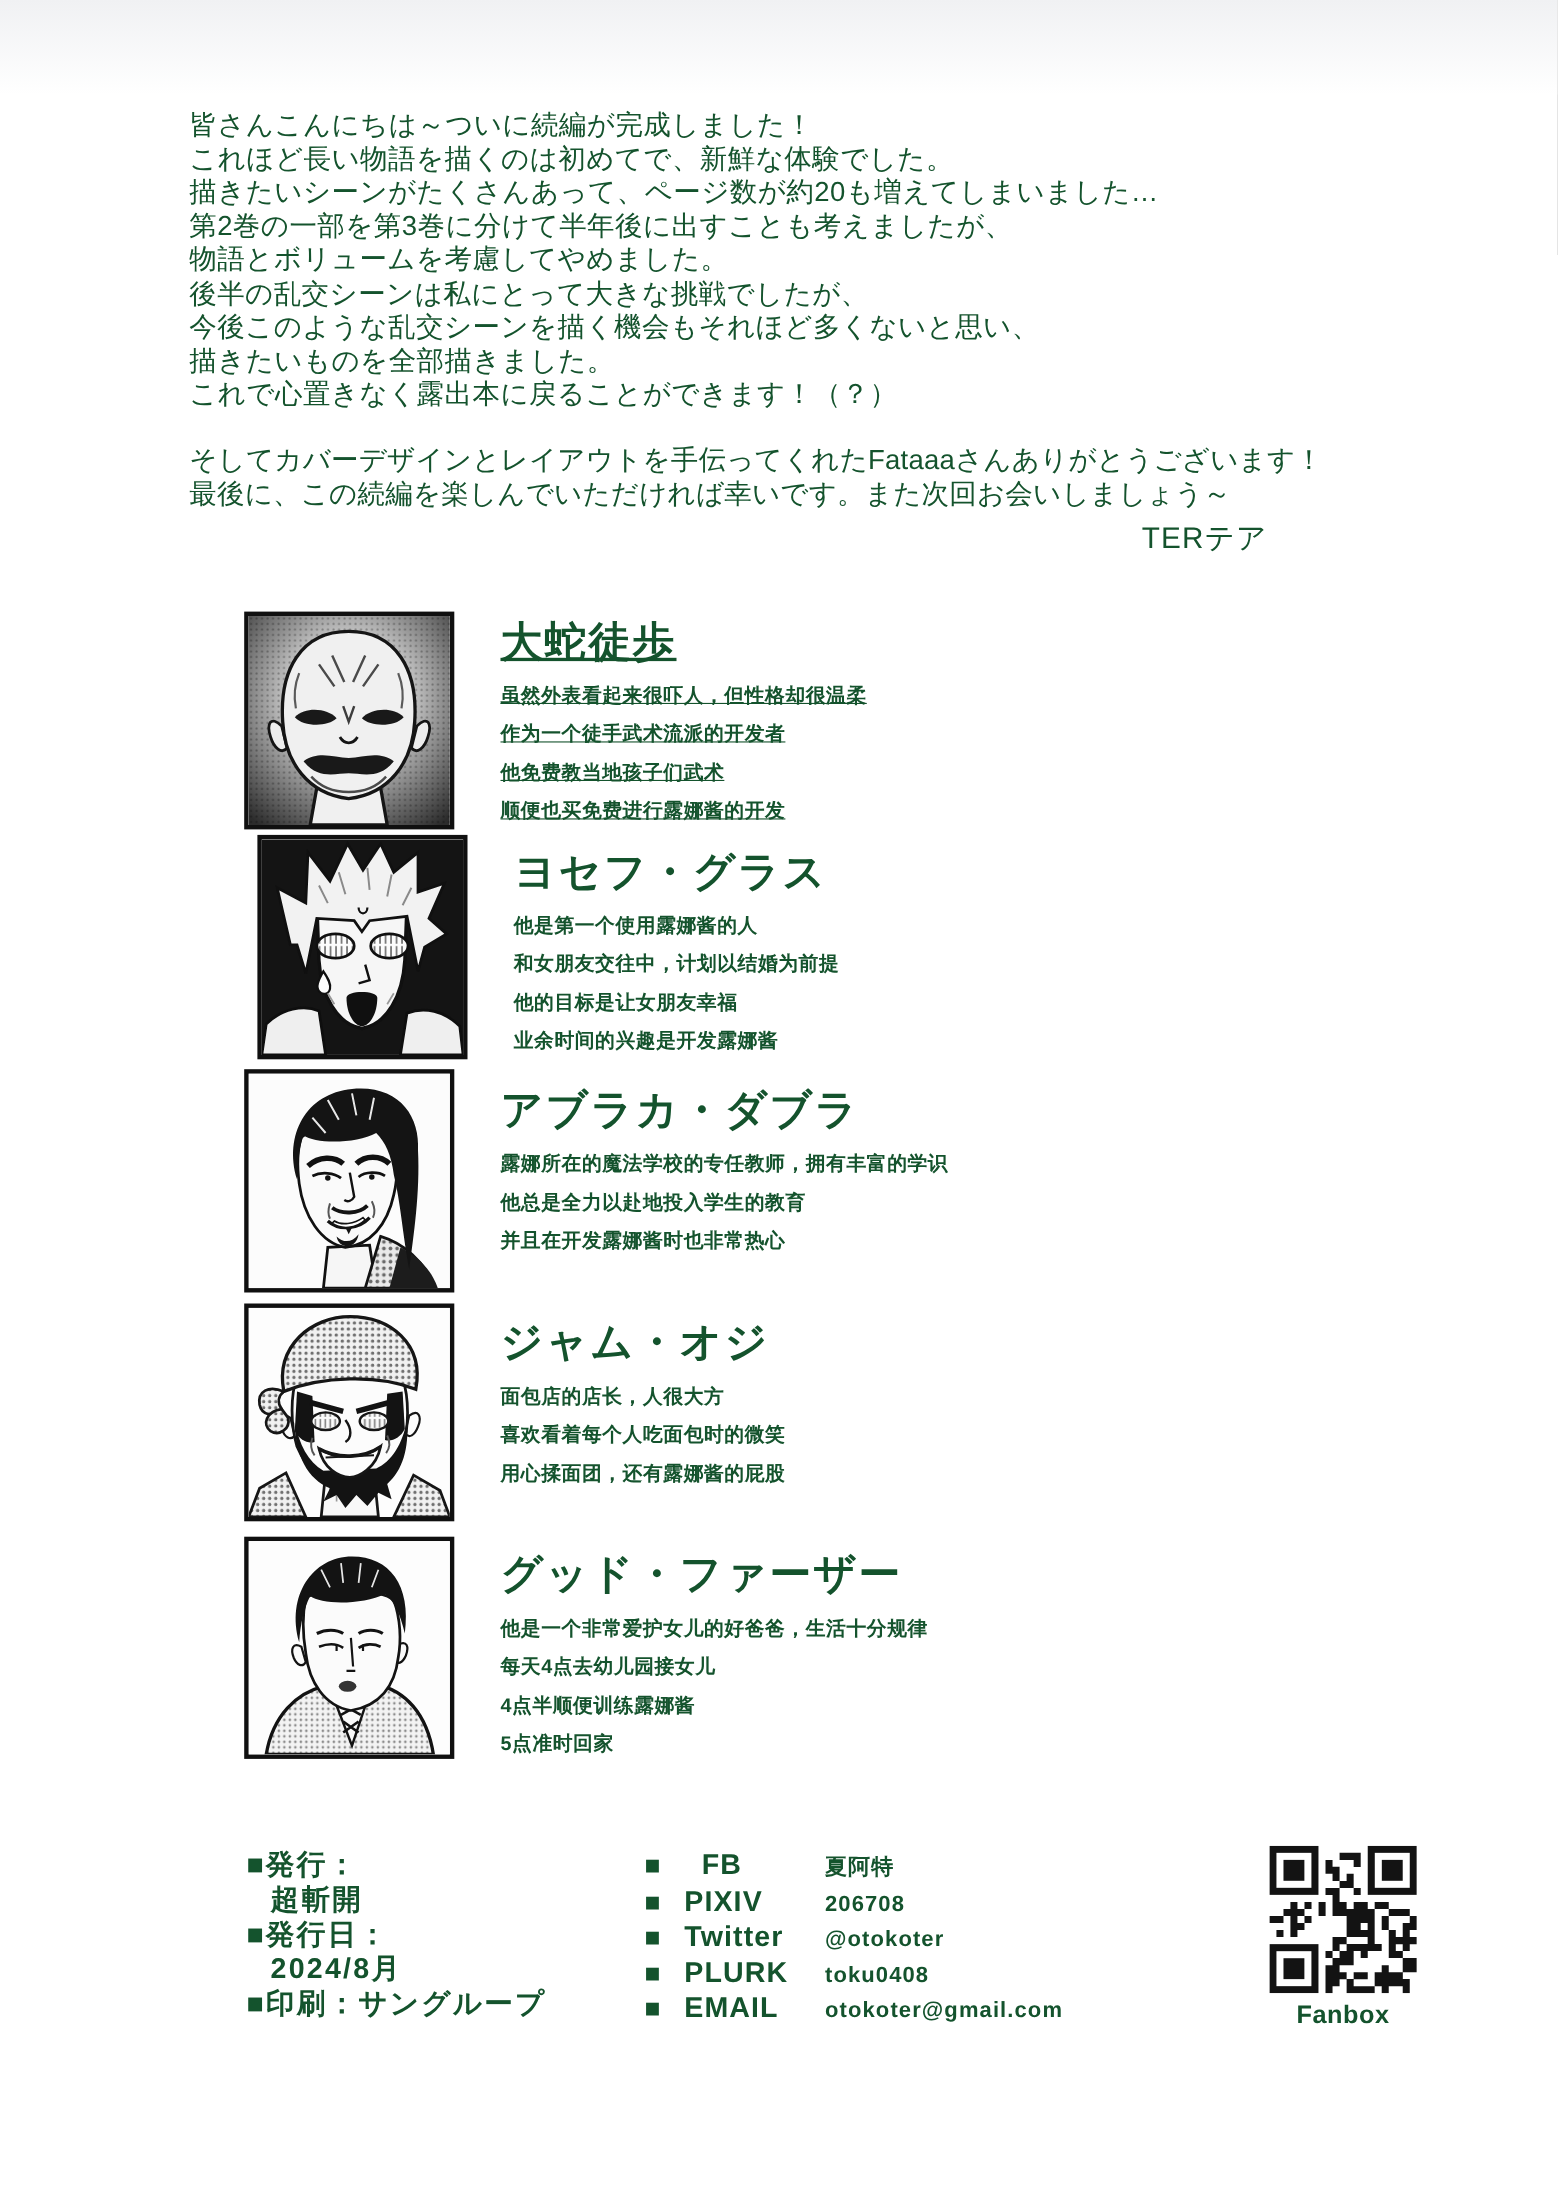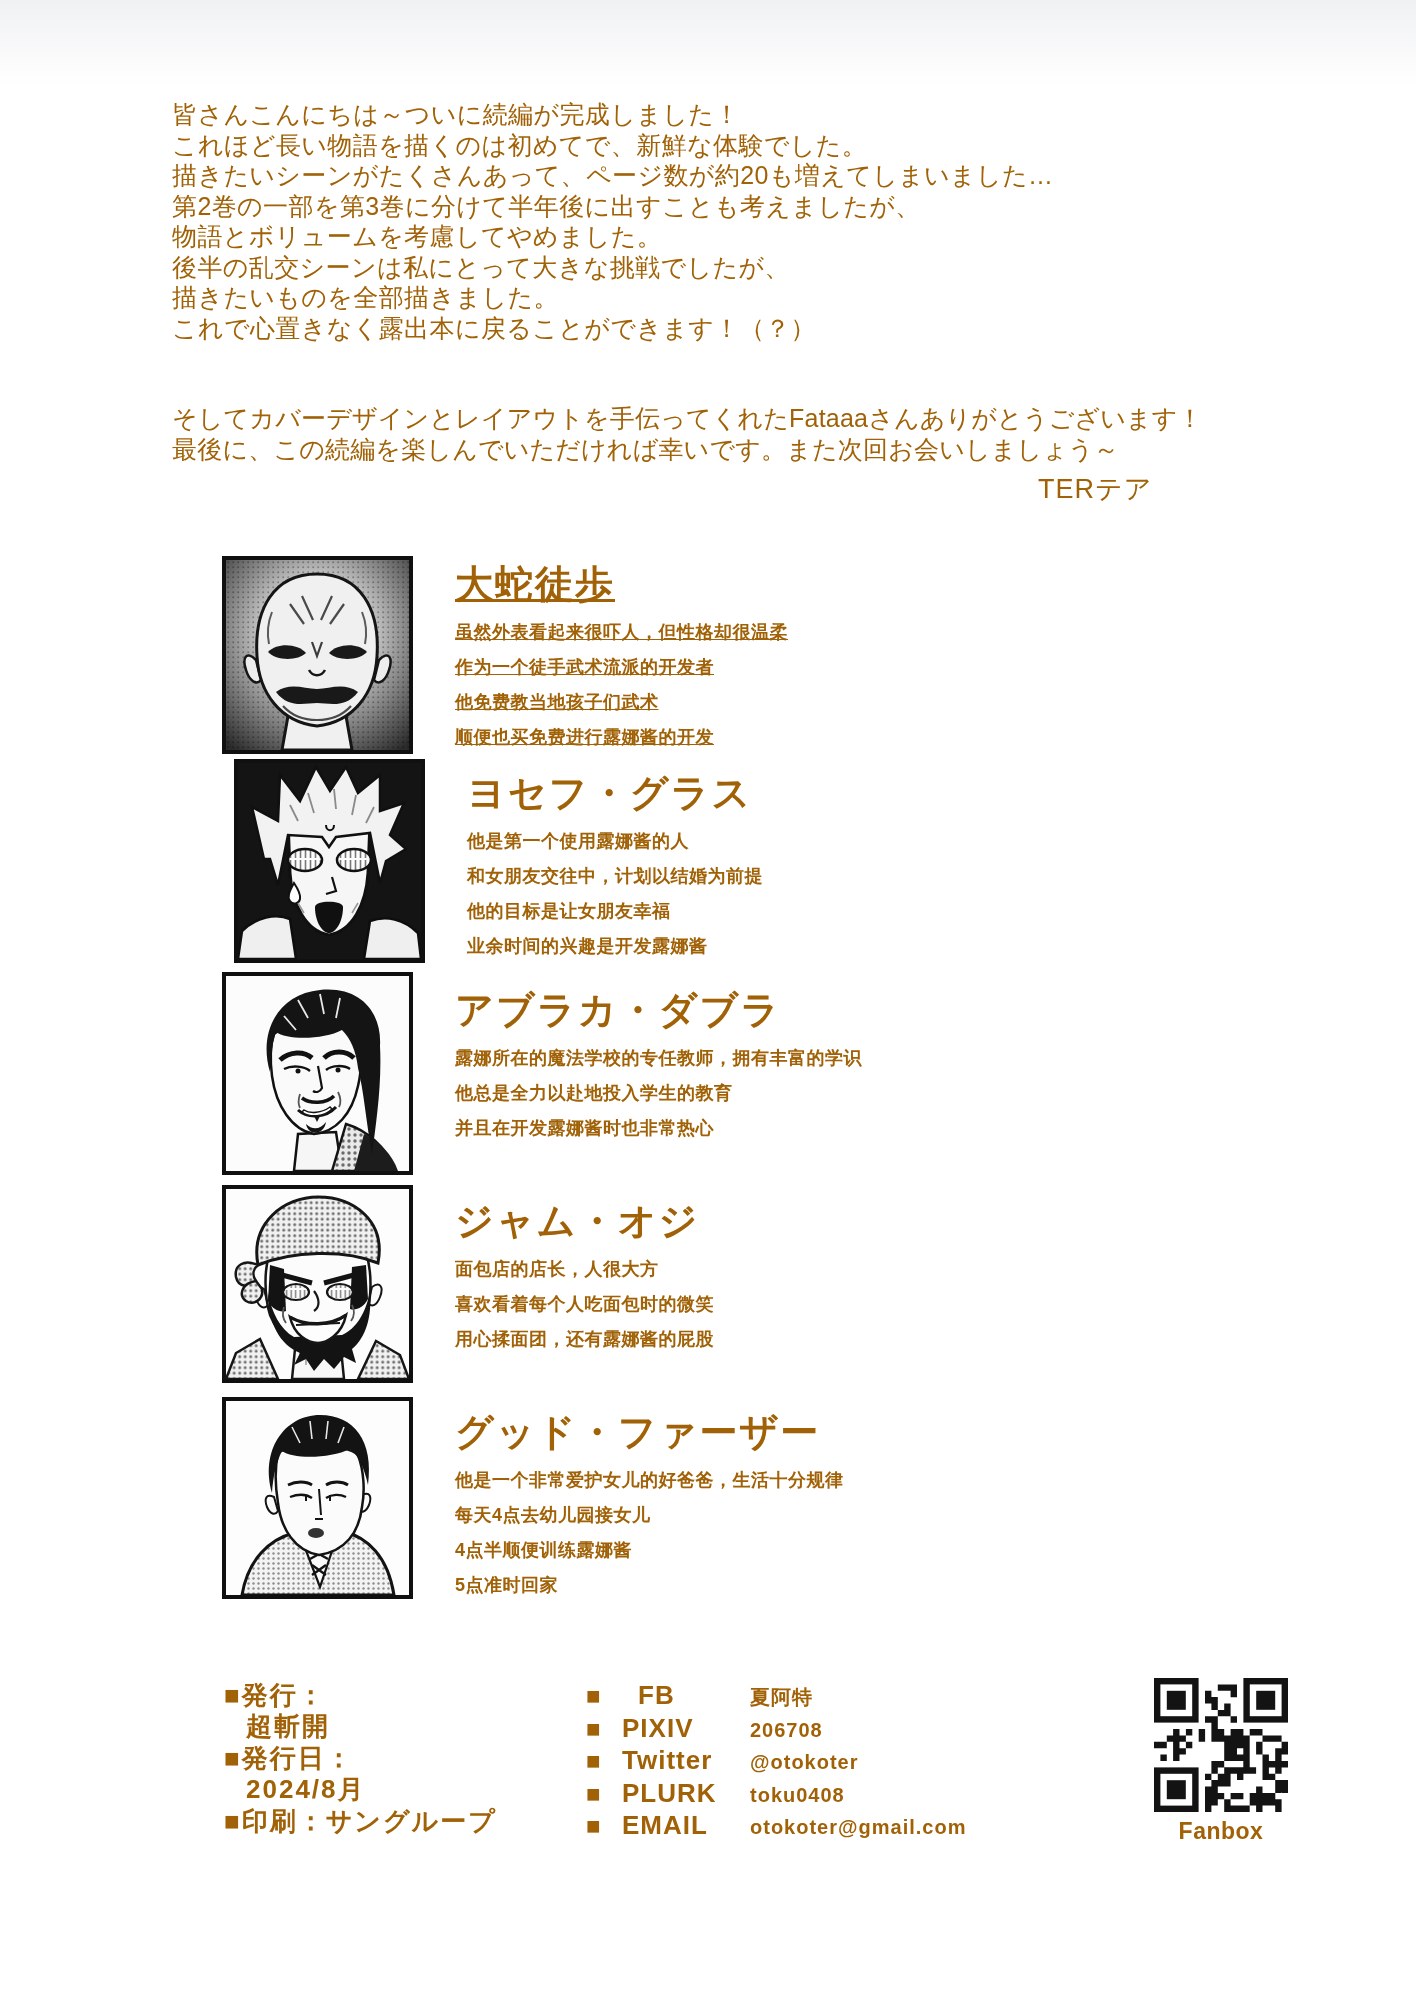--- a/index.html
+++ b/index.html
@@ -1,18 +1,18 @@
 <!DOCTYPE html>
 <html><head>
 <meta charset="utf-8">
 <style>
   html,body{margin:0;padding:0;background:#cfcfcf;}
   .page{
     position:relative; width:1416px; height:2000px; background:#ffffff;
-    font-family:"Liberation Sans", sans-serif; color:#a16207; overflow:hidden;
+    font-family:"Liberation Sans", sans-serif; color:#14532d; overflow:hidden;
     margin:0 auto;
   }
   .page::before{
     content:""; position:absolute; left:0; top:0; right:0; height:86px;
     background:linear-gradient(#f0f1f3, #ffffff); pointer-events:none;
   }
   
   .afterword{position:absolute; left:172px; top:99px; font-size:25px; line-height:30.5px; letter-spacing:.4px; white-space:nowrap;}
   .thanks{position:absolute; left:172px; top:403px; font-size:25px; line-height:30.5px; letter-spacing:.2px; white-space:nowrap;}
   .signature{position:absolute; left:1038px; top:471px; font-size:27px; letter-spacing:1px;}
@@ -44,20 +44,21 @@
 
 <div class="page">
 
   <section class="afterword">
     <div>皆さんこんにちは～ついに続編が完成しました！</div>
     <div>これほど長い物語を描くのは初めてで、新鮮な体験でした。</div>
     <div>描きたいシーンがたくさんあって、ページ数が約20も増えてしまいました…</div>
     <div>第2巻の一部を第3巻に分けて半年後に出すことも考えましたが、</div>
     <div>物語とボリュームを考慮してやめました。</div>
     <div>後半の乱交シーンは私にとって大きな挑戦でしたが、</div>
+    <div>今後このような乱交シーンを描く機会もそれほど多くないと思い、</div>
     <div>描きたいものを全部描きました。</div>
     <div>これで心置きなく露出本に戻ることができます！（？）</div>
   </section>
 
   <section class="thanks">
     <div>そしてカバーデザインとレイアウトを手伝ってくれたFataaaさんありがとうございます！</div>
     <div>最後に、この続編を楽しんでいただければ幸いです。また次回お会いしましょう～</div>
   </section>
 
   <div class="signature">TERテア</div>

